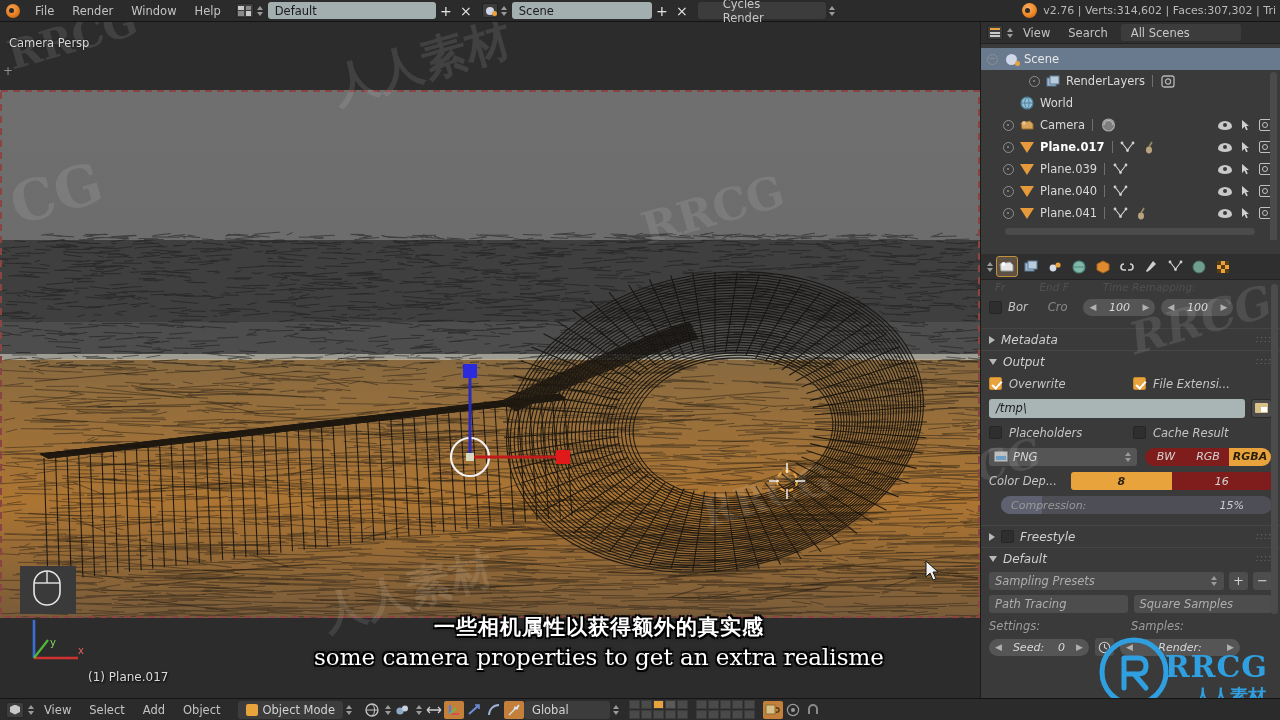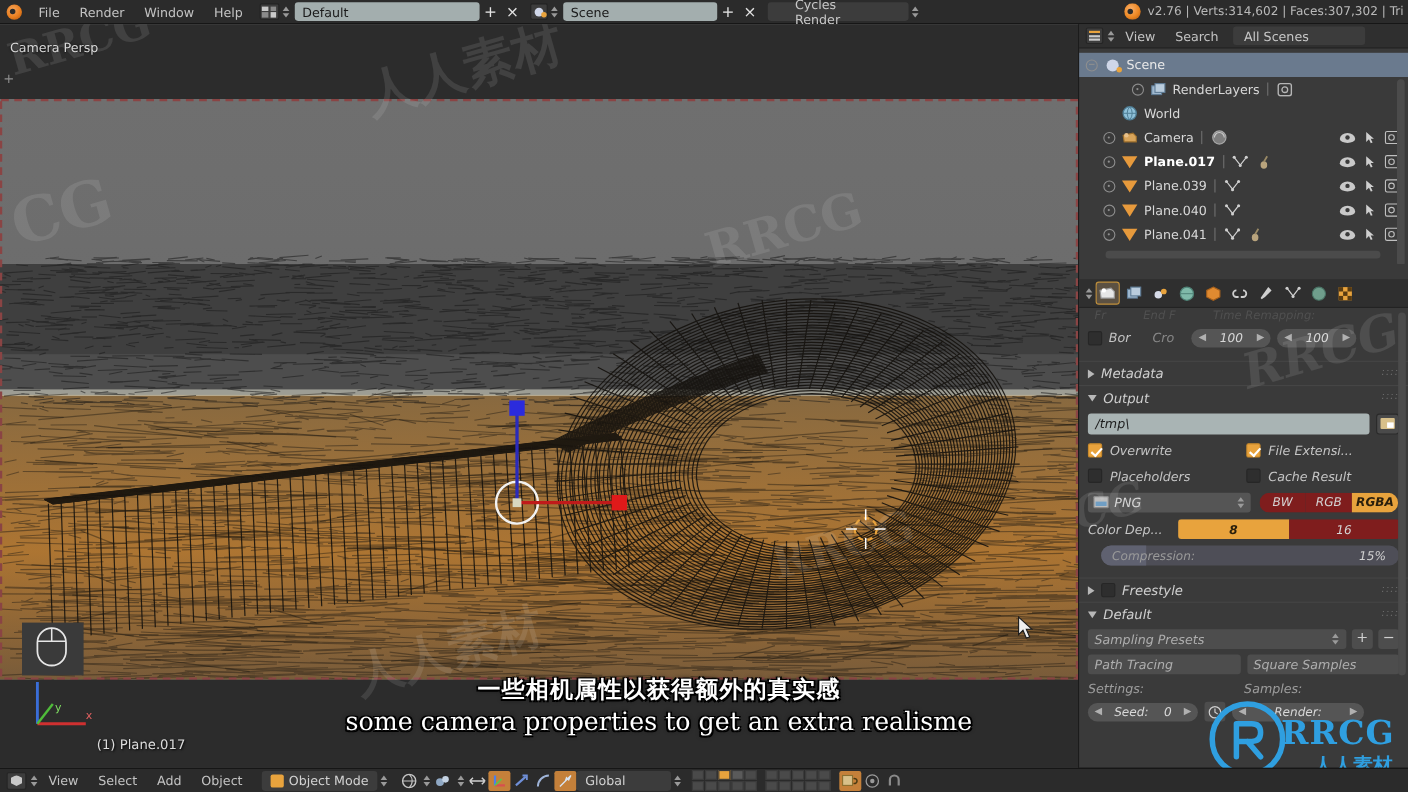--- a/index.html
+++ b/index.html
@@ -236,21 +236,21 @@
     gap:5px; padding:0 5px; flex:1; color:#d4d4d4; font-size:11.5px;
   }
   .png-ico{width:14px;height:11px;background:#bdbdbd;border:1px solid #8a8a8a;border-radius:1px;position:relative;flex:none;}
   .png-ico:after{content:"";position:absolute;left:1px;bottom:1px;width:10px;height:4px;background:#6f9ec4;}
   .slider{
     height:18px;background:#4e4e57;border-radius:9px; position:relative; flex:1;
     display:flex;align-items:center;
   }
   .slider .fill{ position:absolute;left:0;top:0;bottom:0;width:15%;background:#5f6170;border-radius:9px 0 0 9px;}
   .slider .st{ position:absolute;left:10px; color:#9a9a9a; font-size:11px;}
-  .slider .sv{ position:absolute;right:12px; color:#cfcfcf; font-size:11px;text-align:center;}
+  .slider .sv{ position:absolute;right:28px; color:#cfcfcf; font-size:11px;text-align:center;}
   .txtfield{
     height:18px;background:#4d4d4d;border-radius:3px; display:flex;align-items:center;
     padding:0 6px; color:#aeaeae; font-size:11.5px; flex:1;
   }
   .sqbtn{
     width:19px;height:18px;background:#4d4d4d;border-radius:3px;
     display:flex;align-items:center;justify-content:center; color:#cfcfcf;font-size:13px; flex:none;
   }
   .props-scroll{
     position:absolute;right:2px;top:30px;width:7px;height:330px;background:#4b4b4b;border-radius:4px;
@@ -4355,36 +4355,36 @@
         <span>Metadata</span>
         <span class="grip">::::</span>
       </div>
 
       <div class="panel-hdr">
         <div class="tri down"></div>
         <span>Output</span>
         <span class="grip">::::</span>
       </div>
 
-      <div class="prow" style="height:26px;">
-        <div class="pathfield">/tmp\</div>
-        <div class="folder-btn">
-            <div class="folder-ico"></div>
-          </div>
-      </div>
-
       <div class="prow" style="height:23px;">
         <div style="display:flex;align-items:center;gap:7px;width:138px;">
           <div class="chk on"></div>
           <div class="lbl">Overwrite</div>
         </div>
         <div style="display:flex;align-items:center;gap:7px;">
           <div class="chk on"></div>
           <div class="lbl">File Extensi...</div>
         </div>
+      </div>
+
+      <div class="prow" style="height:26px;">
+        <div class="pathfield">/tmp\</div>
+        <div class="folder-btn">
+            <div class="folder-ico"></div>
+          </div>
       </div>
 
       <div class="prow" style="height:23px;">
         <div style="display:flex;align-items:center;gap:7px;width:138px;">
           <div class="chk"></div>
           <div class="lbl">Placeholders</div>
         </div>
         <div style="display:flex;align-items:center;gap:7px;">
           <div class="chk"></div>
           <div class="lbl">Cache Result</div>

